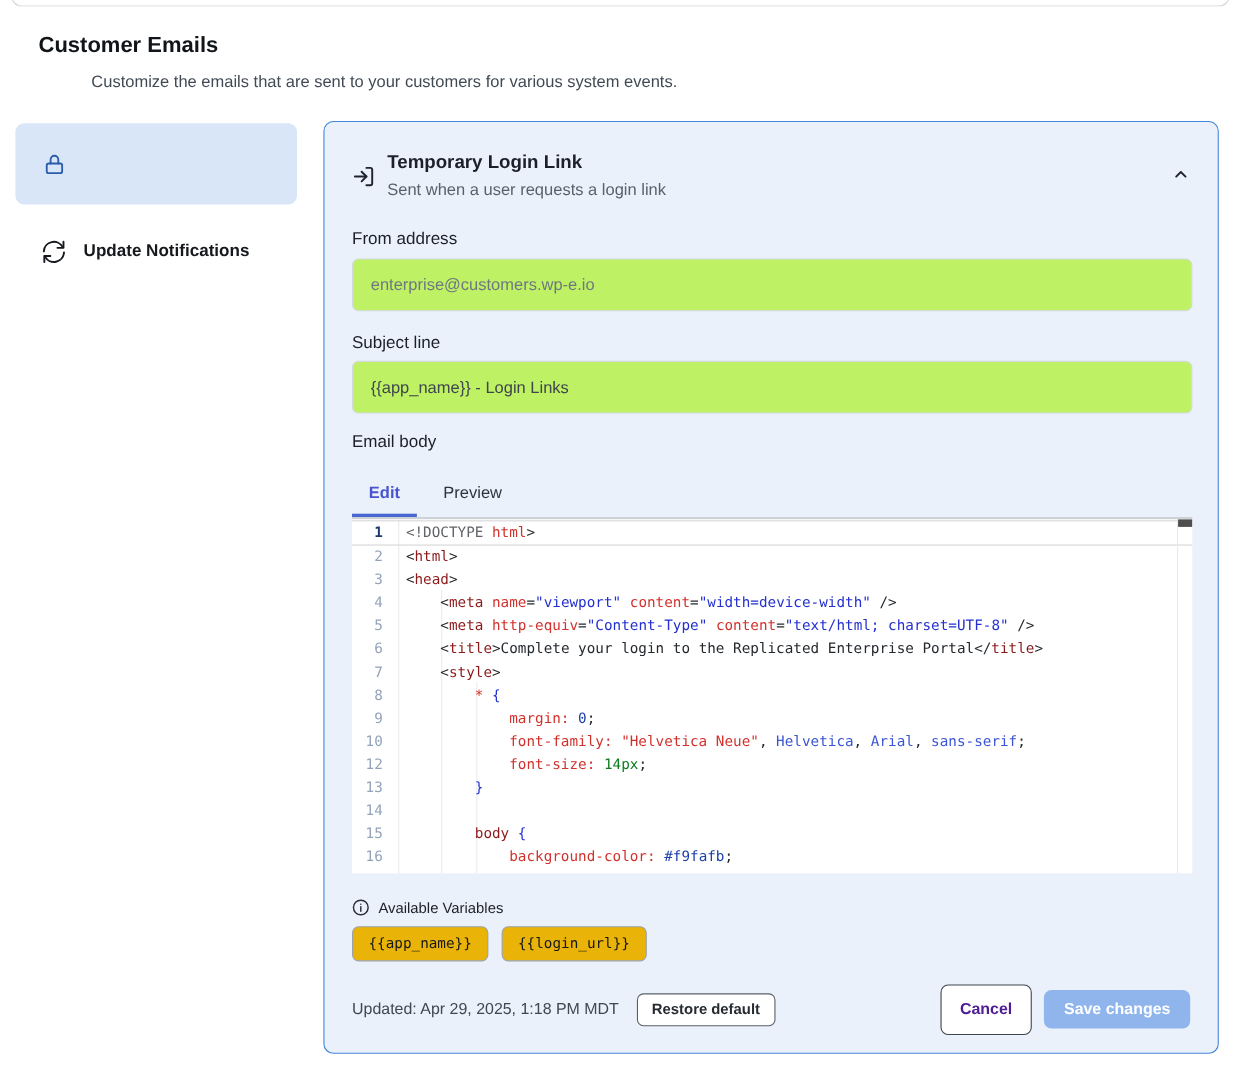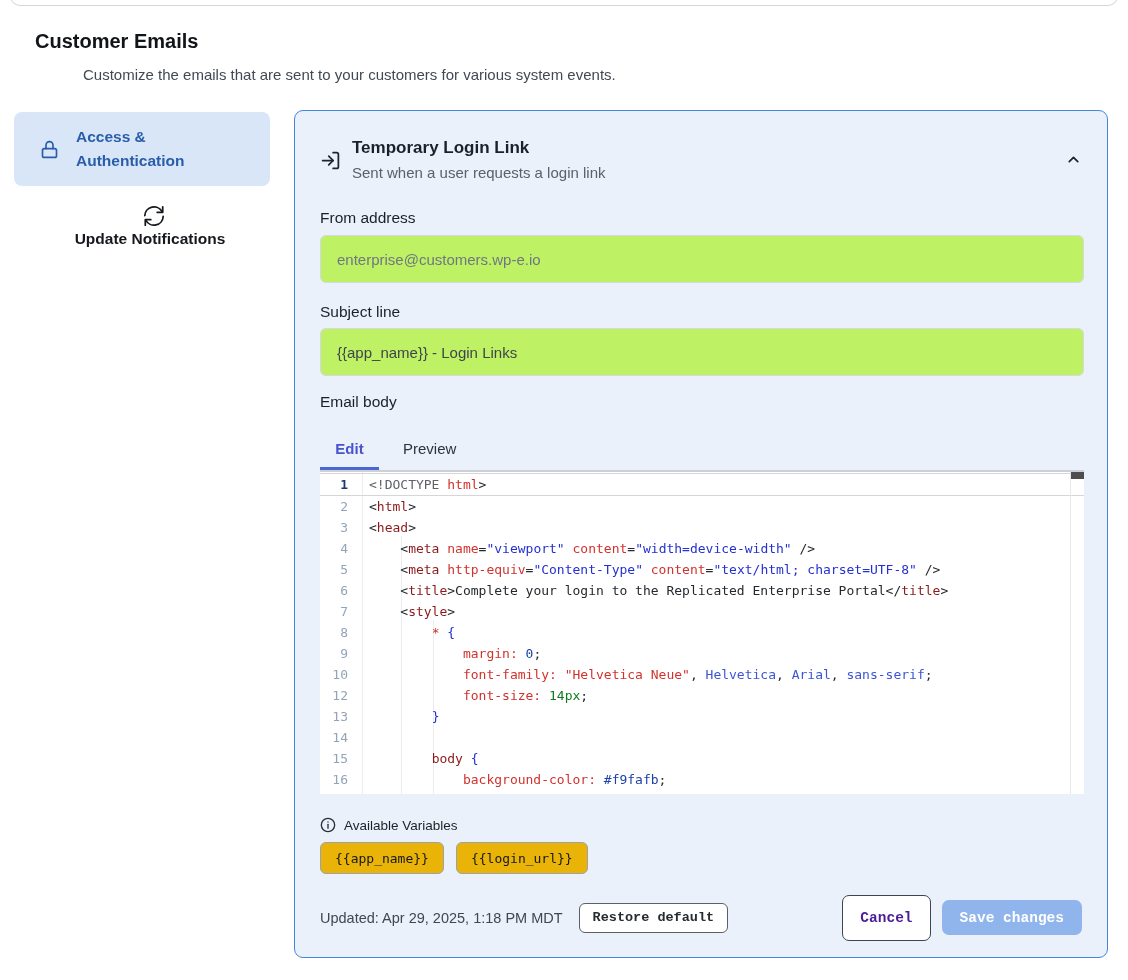--- a/index.html
+++ b/index.html
@@ -10,21 +10,21 @@
   .top-card-edge { position:absolute; left:10px; top:-14px; width:1108px; height:20px;
     border:1px solid #d5d8db; border-top:none; border-radius:0 0 10px 10px; }
 
   .page-title { position:absolute; left:35px; top:30px; font-size:20px; font-weight:700; color:#111418; }
   .page-subtitle { position:absolute; left:35px; top:66px; font-size:15px; color:#414a54;margin-left:48px; }
 
   
   .side-item { position:absolute; left:14px; width:256px; display:flex; align-items:center; border-radius:8px; cursor:pointer; }
   .side-item.active { top:112px; height:74px; background:#d8e6f8; }
   .side-item.active .side-label { color:#2a5da9; }
-  .side-item.plain { top:205px; height:48px; background:transparent;flex-direction:column; }
+  .side-item.plain { top:205px; height:48px; background:transparent; }
   .side-icon { width:22px; height:22px; margin-left:24px; flex:0 0 22px; display:flex; align-items:center; justify-content:center; }
   .side-label { margin-left:16px; font-size:15.5px; font-weight:600; line-height:24px; color:#15181c; }
 
   
   .panel { position:absolute; left:294px; top:110px; width:814px; height:848px;
     background:#eaf1fb; border:1.5px solid #4486d8; border-radius:9px; }
 
   .panel-header-icon { position:absolute; left:25px; top:39px; width:21px; height:21px; }
   .panel-title { position:absolute; left:57px; top:27px; font-size:17px; font-weight:700; color:#1b202a; }
   .panel-subtitle { position:absolute; left:57px; top:53px; font-size:15px; color:#58616c; }
@@ -66,21 +66,21 @@
   .vars-row { position:absolute; left:25px; top:706px; display:flex; align-items:center; }
   .vars-label { margin-left:8px; font-size:13.5px; color:#1c2127; }
   .chips { position:absolute; left:25px; top:731px; display:flex; gap:12px; }
   .chip { height:32px; display:flex; align-items:center; padding:0 14px; background:#eab308;
     border:1px solid #9aa2ab; border-radius:6px; font-family:"DejaVu Sans Mono","Liberation Mono",monospace;
     font-size:13px; color:#15181c; cursor:pointer; }
 
   
   .footer { position:absolute; left:25px; right:25px; top:788px; height:37px; display:flex; align-items:center; }
   .updated { font-size:14.5px; color:#40474f; }
-  .btn { font-family:Liberation Mono, monospace; cursor:pointer; display:flex; align-items:center; justify-content:center; }
+  .btn { font-family:Liberation Sans, sans-serif; cursor:pointer; display:flex; align-items:center; justify-content:center; }
   .btn-restore { margin-left:16px; height:30px; padding:0 13px; background:#ffffff; border:1px solid #5a6069;
     border-radius:6px; font-size:13.5px; font-weight:600; color:#262b31; }
   .spacer { flex:1; }
   .btn-cancel { height:46px; padding:0 17px; background:#ffffff; border:1px solid #3f454e; border-radius:7px;
     font-size:14.5px; font-weight:600; color:#4c1d95; }
   .btn-save { margin-left:11px; height:35px; padding:0 18px; background:#8fb5ec; border:none; border-radius:7px;
     font-size:14.5px; font-weight:600; color:#ffffff; }
 </style>
 </head>
 <body>
@@ -90,21 +90,20 @@
 <h1 class="page-title">Customer Emails</h1>
 <p class="page-subtitle">Customize the emails that are sent to your customers for various system events.</p>
 
 <div class="side-item active">
   <span class="side-icon">
     <svg width="21" height="21" viewBox="0 0 24 24" fill="none" stroke="#2a5da9" stroke-width="1.9" stroke-linecap="round" stroke-linejoin="round">
       <rect x="4" y="11" width="16" height="10" rx="2"></rect>
       <path d="M8 11V7a4 4 0 0 1 8 0v4"></path>
     </svg>
   </span>
-  <span class="side-label" style="width:130px">Access &amp; Authentication</span>
 </div>
 
 <div class="side-item plain">
   <span class="side-icon">
     <svg width="22" height="22" viewBox="0 0 24 24" fill="none" stroke="#15181c" stroke-width="1.9" stroke-linecap="round" stroke-linejoin="round">
       <path d="M21.5 2v6h-6"></path>
       <path d="M2.5 22v-6h6"></path>
       <path d="M2 11.5a10 10 0 0 1 18.8-4.2"></path>
       <path d="M22 12.5a10 10 0 0 1-18.8 4.2"></path>
     </svg>

